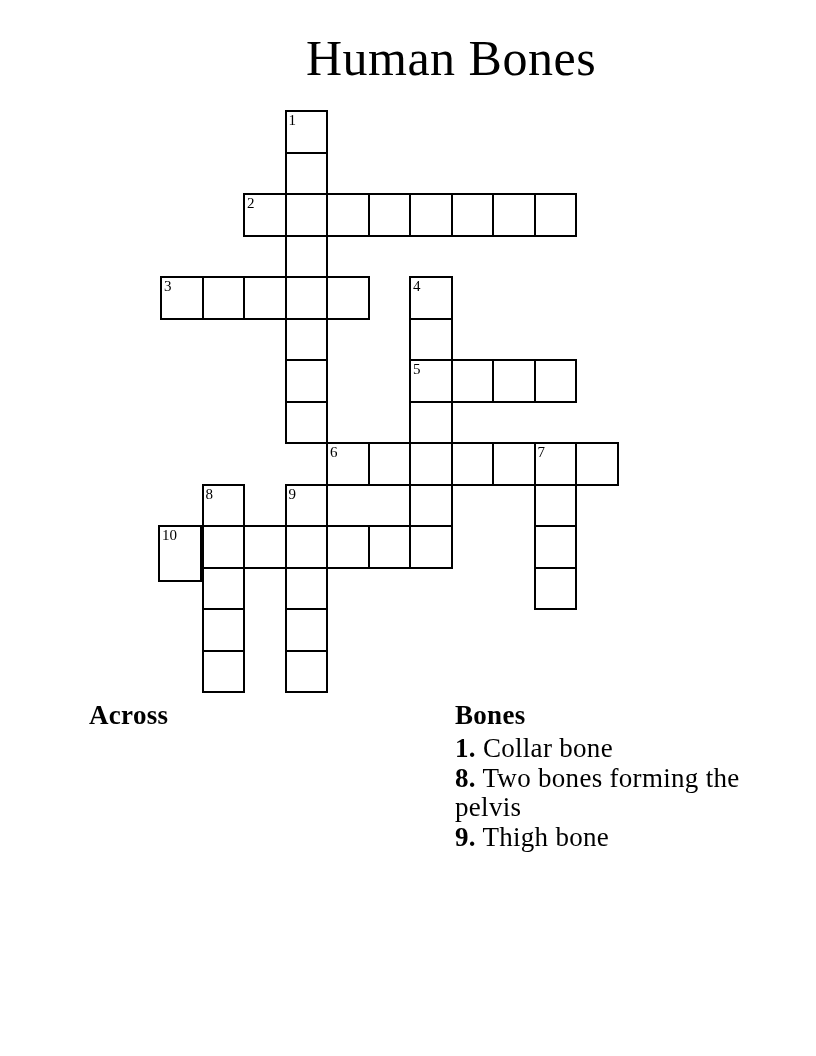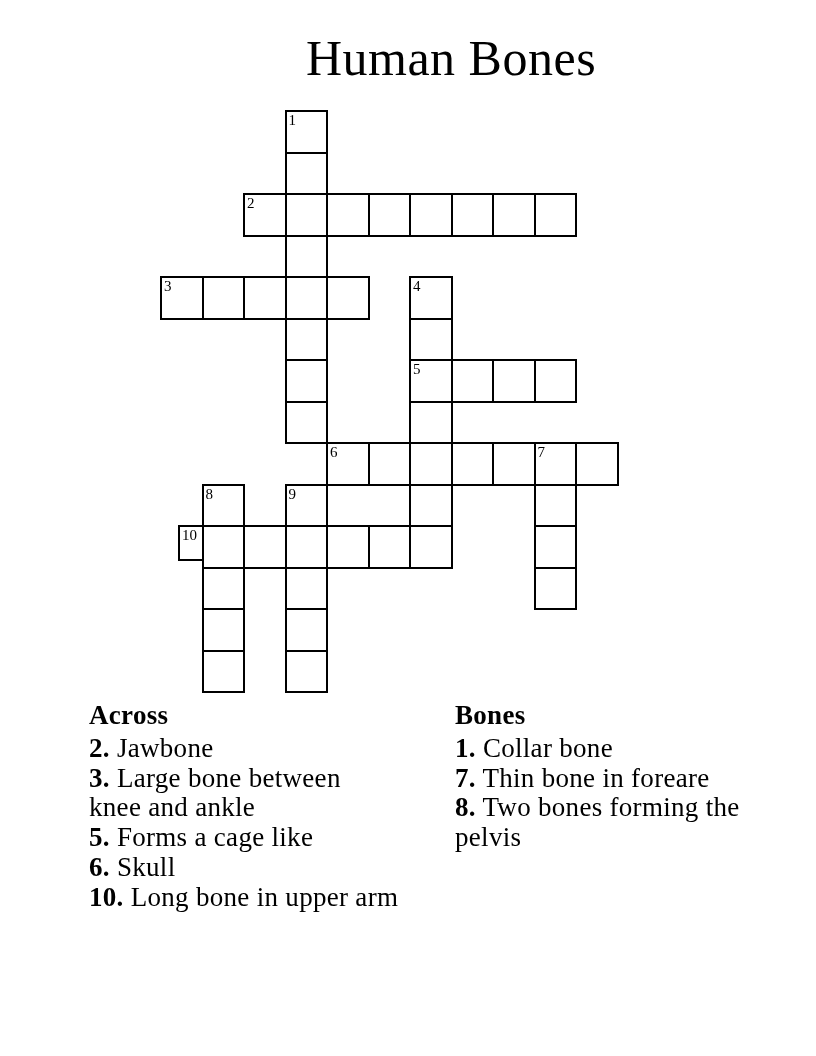--- a/index.html
+++ b/index.html
@@ -131,52 +131,45 @@
       <div class="cell" style="left: 532px; top: 442px; width: 43.5px; height: 43.5px;"></div>
       <div class="cell" style="left: 158.5px; top: 483.5px; width: 43.5px; height: 43.5px;">
         <span class="num">8</span>
       </div>
       <div class="cell" style="left: 241.5px; top: 483.5px; width: 43.5px; height: 43.5px;">
         <span class="num">9</span>
       </div>
       <div class="cell" style="left: 283px; top: 483.5px; width: 85px; height: 43.5px;"></div>
       <div class="cell" style="left: 366px; top: 483.5px; width: 43.5px; height: 43.5px;"></div>
       <div class="cell" style="left: 490.5px; top: 483.5px; width: 43.5px; height: 43.5px;"></div>
-      <div class="cell" style="left: 135px; top: 525px; width: 43.5px; height: 36px;">
+      <div class="cell" style="left: 115px; top: 525px; width: 43.5px; height: 57px;">
         <span class="num">10</span>
       </div>
       <div class="cell" style="left: 158.5px; top: 525px; width: 43.5px; height: 43.5px;"></div>
       <div class="cell" style="left: 200px; top: 525px; width: 43.5px; height: 43.5px;"></div>
       <div class="cell" style="left: 241.5px; top: 525px; width: 43.5px; height: 43.5px;"></div>
       <div class="cell" style="left: 283px; top: 525px; width: 43.5px; height: 43.5px;"></div>
       <div class="cell" style="left: 324.5px; top: 525px; width: 43.5px; height: 43.5px;"></div>
       <div class="cell" style="left: 366px; top: 525px; width: 43.5px; height: 43.5px;"></div>
       <div class="cell" style="left: 490.5px; top: 525px; width: 43.5px; height: 43.5px;"></div>
       <div class="cell" style="left: 158.5px; top: 566.5px; width: 43.5px; height: 43.5px;"></div>
       <div class="cell" style="left: 241.5px; top: 566.5px; width: 43.5px; height: 43.5px;"></div>
       <div class="cell" style="left: 490.5px; top: 566.5px; width: 43.5px; height: 43.5px;"></div>
       <div class="cell" style="left: 158.5px; top: 608px; width: 43.5px; height: 43.5px;"></div>
       <div class="cell" style="left: 241.5px; top: 608px; width: 43.5px; height: 43.5px;"></div>
       <div class="cell" style="left: 158.5px; top: 649.5px; width: 43.5px; height: 43.5px;"></div>
       <div class="cell" style="left: 241.5px; top: 649.5px; width: 43.5px; height: 43.5px;"></div>
     </div>
 
   <div class="clues-col across">
     <h2 class="clues-header">Across</h2>
-    <div class="clue-list">
-        <p class="clue"><b>2.</b> Jawbone</p>
-        <p class="clue"><b>3.</b> Large bone between<br> knee and ankle</p>
-        <p class="clue"><b>5.</b> Forms a cage like</p>
-        <p class="clue"><b>6.</b> Skull</p>
-        <p class="clue"><b>10.</b> Long bone in upper arm</p>
-      </div>
   </div>
 
   <div class="clues-col down">
     <h2 class="clues-header">Bones</h2>
     <div class="clue-list">
         <p class="clue"><b>1.</b> Collar bone</p>
-        <p class="clue"><b>7.</b> Thin bone in foreare</p>
         <p class="clue"><b>8.</b> Two bones forming the<br> pelvis</p>
+        <p class="clue"><b>9.</b> Thigh bone</p>
       </div>
   </div>
 
 </div>
 
 </body></html>

